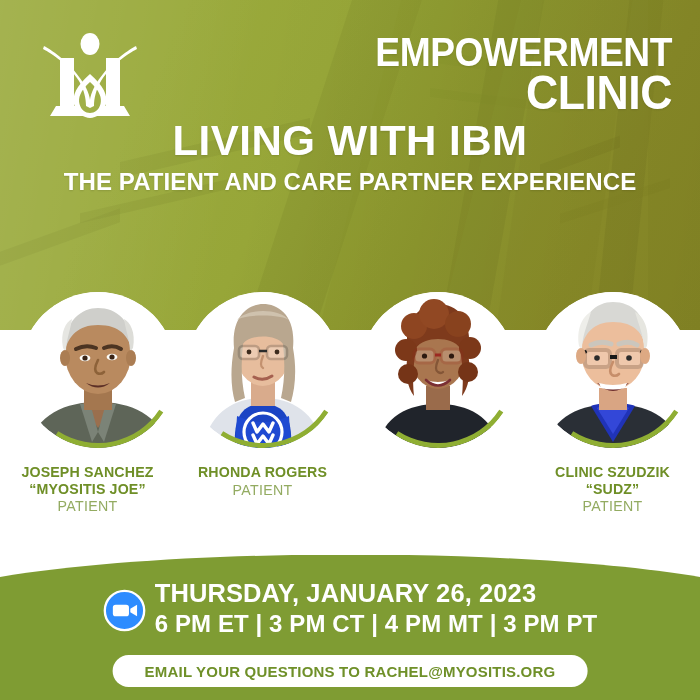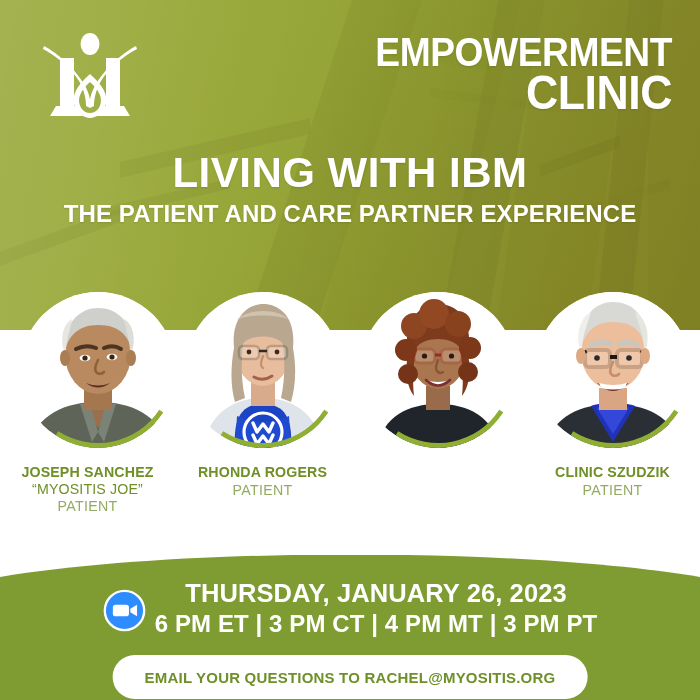--- a/index.html
+++ b/index.html
@@ -33,21 +33,21 @@
   .brand{
     position:absolute;right:28px;top:34px;text-align:right;
     color:#ffffff;font-weight:bold;line-height:.92;
     letter-spacing:-0.5px;
     text-shadow:0 1px 2px rgba(0,0,0,.10);
   }
   .brand .l1{display:block;font-size:40px;transform:scaleX(.93);transform-origin:right center;}
   .brand .l2{display:block;font-size:48px;transform:scaleX(.93);transform-origin:right center;}
 
   
-  .titlewrap{position:absolute;left:0;top:152px;width:700px;text-align:center;color:#fff;}
+  .titlewrap{position:absolute;left:0;top:120px;width:700px;text-align:center;color:#fff;}
   .titlewrap .t1{
     display:block;font-size:42px;font-weight:bold;letter-spacing:.5px;line-height:1.02;
     text-shadow:0 1px 2px rgba(0,0,0,.12);
   }
   .titlewrap .t2{
     display:block;font-size:24.5px;font-weight:bold;letter-spacing:.1px;margin-top:5px;
     transform:scaleX(.98);
     text-shadow:0 1px 2px rgba(0,0,0,.12);
   }
 
@@ -73,37 +73,37 @@
     border:5px solid transparent;
     border-bottom-color:#8fae33;
     transform:rotate(-12deg);
     box-sizing:border-box;
   }
   .photo{position:absolute;left:0;top:0;width:156px;height:156px;border-radius:50%;overflow:hidden;}
   .photo svg{display:block;}
 
   .caption{position:absolute;left:0;top:186px;width:175px;text-align:center;line-height:1.17;}
   .caption .nm{display:block;font-size:14.2px;font-weight:bold;color:#6f8f27;letter-spacing:.15px;}
-  .caption .nk{display:block;font-size:14.2px;font-weight:normal;color:#6f8f27;letter-spacing:.15px;}
+  .caption .nk{display:block;font-size:14.2px;font-weight:bold;color:#6f8f27;letter-spacing:.15px;}
   .caption .rl{display:block;font-size:14.2px;color:#93ab61;letter-spacing:.3px;margin-top:1px;}
 
   
   .footer{position:absolute;left:0;bottom:0;width:700px;height:145px;}
   .footer .curve{position:absolute;left:0;top:0;width:700px;height:145px;}
   .footer .fcontent{position:absolute;left:0;top:0;width:700px;height:145px;}
 
   .datebox{position:absolute;left:0;top:26px;width:700px;display:flex;justify-content:center;align-items:center;}
   .zoomicon{width:43px;height:43px;flex:0 0 43px;margin-right:9px;margin-top:4px;}
-  .dates{color:#ffffff;text-align:center;line-height:1.0;}
+  .dates{color:#ffffff;text-align:left;line-height:1.0;}
   .dates .d1{display:block;font-size:25.5px;font-weight:bold;letter-spacing:.1px;}
   .dates .d2{display:block;font-size:24px;font-weight:bold;letter-spacing:.1px;margin-top:5px;}
 
   .pill{
     position:absolute;left:50%;top:100px;transform:translateX(-50%);
-    background:#ffffff;border-radius:22px;height:44px;
+    background:#ffffff;border-radius:22px;height:32px;
     display:flex;align-items:center;justify-content:center;
     padding:0 32px;
   }
   .pill span{font-size:15px;font-weight:bold;color:#6f9029;letter-spacing:.2px;white-space:nowrap;}
 </style>
 </head>
 <body>
 
 <div class="poster">
 
@@ -350,20 +350,21 @@
             <path d="M64 91 q 14 4 28 0 l -2 5 q -12 3 -24 0 z" fill="#ffffff"></path>
 
             <ellipse cx="46" cy="64" rx="5" ry="8" fill="#dda983"></ellipse>
             <ellipse cx="110" cy="64" rx="5" ry="8" fill="#dda983"></ellipse>
           </svg>
         </div>
         <div class="ring"></div>
       </div>
       <div class="caption">
         <span class="nm">CLINIC SZUDZIK</span>
+        <span class="nk">“SUDZ”</span>
         <span class="rl">PATIENT</span>
       </div>
     </div>
 
   </div>
 
   <div class="footer">
     <svg class="curve" viewBox="0 0 700 145" preserveAspectRatio="none">
       <path d="M0 22 C 180 -8, 520 -8, 700 22 L700 145 L0 145 Z" fill="#7f9c33"></path>
     </svg>

